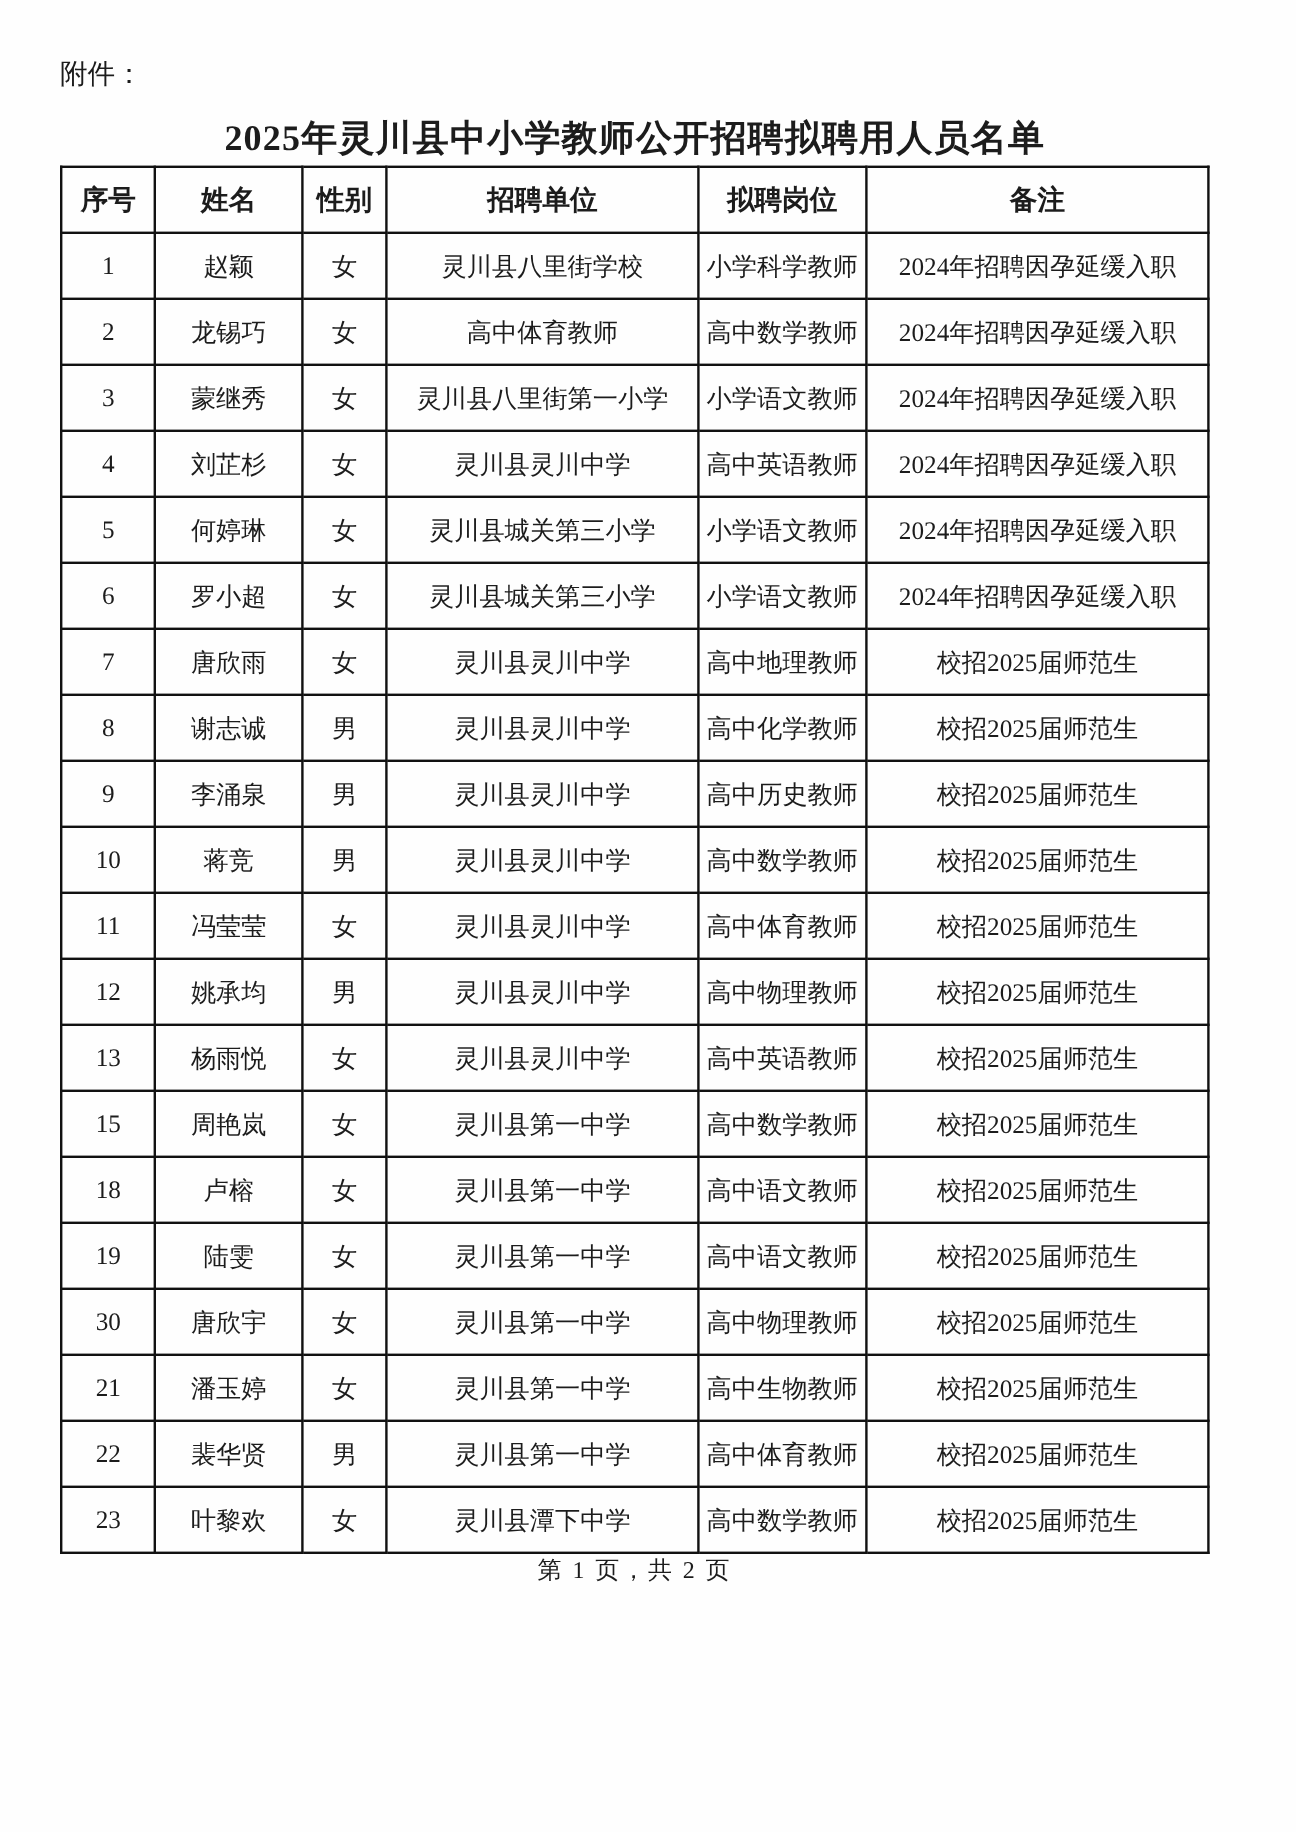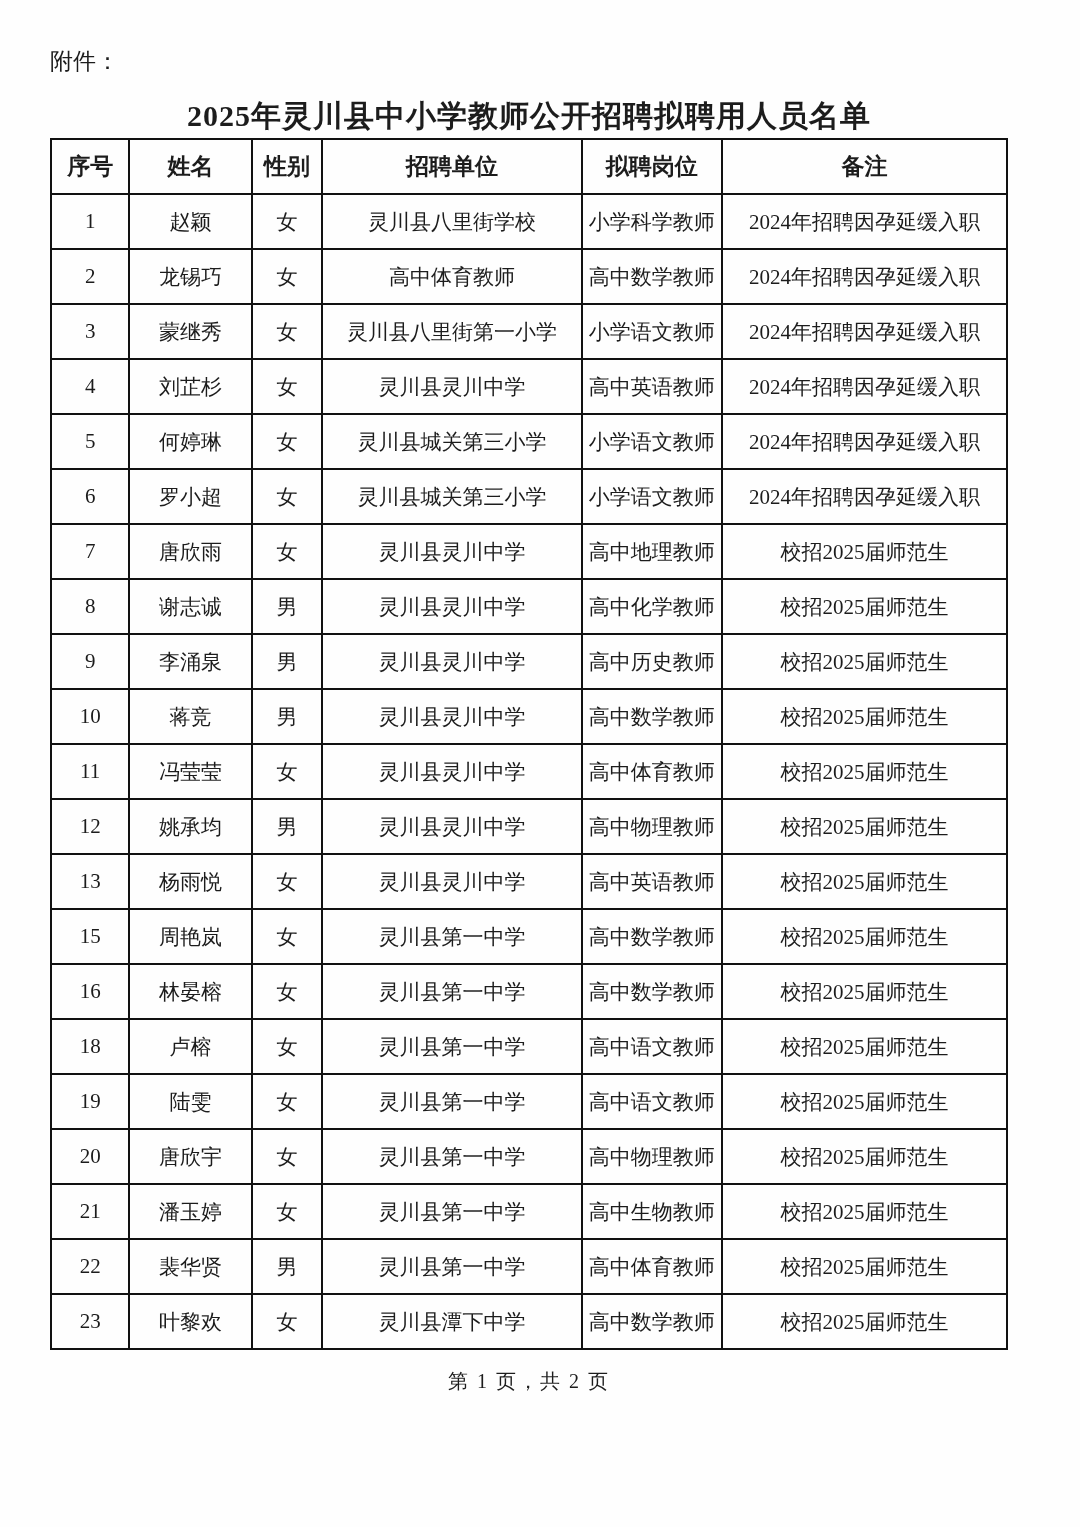--- a/index.html
+++ b/index.html
@@ -52,21 +52,20 @@
     margin-top: 28px;
   }
   table.hire-table tbody td {
     height: 55px;
     font-size: 21px;
     font-weight: normal;
   }
   .page-footer {
     text-align: center;
     font-size: 20px;
-    margin-top: 18px;
     letter-spacing: 2px;
   }
 </style>
 </head>
 <body>
 
 <div class="page">
 
   <div class="attachment">附件：</div>
 
@@ -198,45 +197,37 @@
         </tr>
         <tr>
           <td>15</td>
           <td>周艳岚</td>
           <td>女</td>
           <td>灵川县第一中学</td>
           <td>高中数学教师</td>
           <td>校招2025届师范生</td>
         </tr>
         <tr>
-          <td>16</td>
-          <td>林晏榕</td>
-          <td>女</td>
-          <td>灵川县第一中学</td>
-          <td>高中数学教师</td>
-          <td>校招2025届师范生</td>
-        </tr>
-        <tr>
           <td>18</td>
           <td>卢榕</td>
           <td>女</td>
           <td>灵川县第一中学</td>
           <td>高中语文教师</td>
           <td>校招2025届师范生</td>
         </tr>
         <tr>
           <td>19</td>
           <td>陆雯</td>
           <td>女</td>
           <td>灵川县第一中学</td>
           <td>高中语文教师</td>
           <td>校招2025届师范生</td>
         </tr>
         <tr>
-          <td>20</td>
+          <td>30</td>
           <td>唐欣宇</td>
           <td>女</td>
           <td>灵川县第一中学</td>
           <td>高中物理教师</td>
           <td>校招2025届师范生</td>
         </tr>
         <tr>
           <td>21</td>
           <td>潘玉婷</td>
           <td>女</td>

